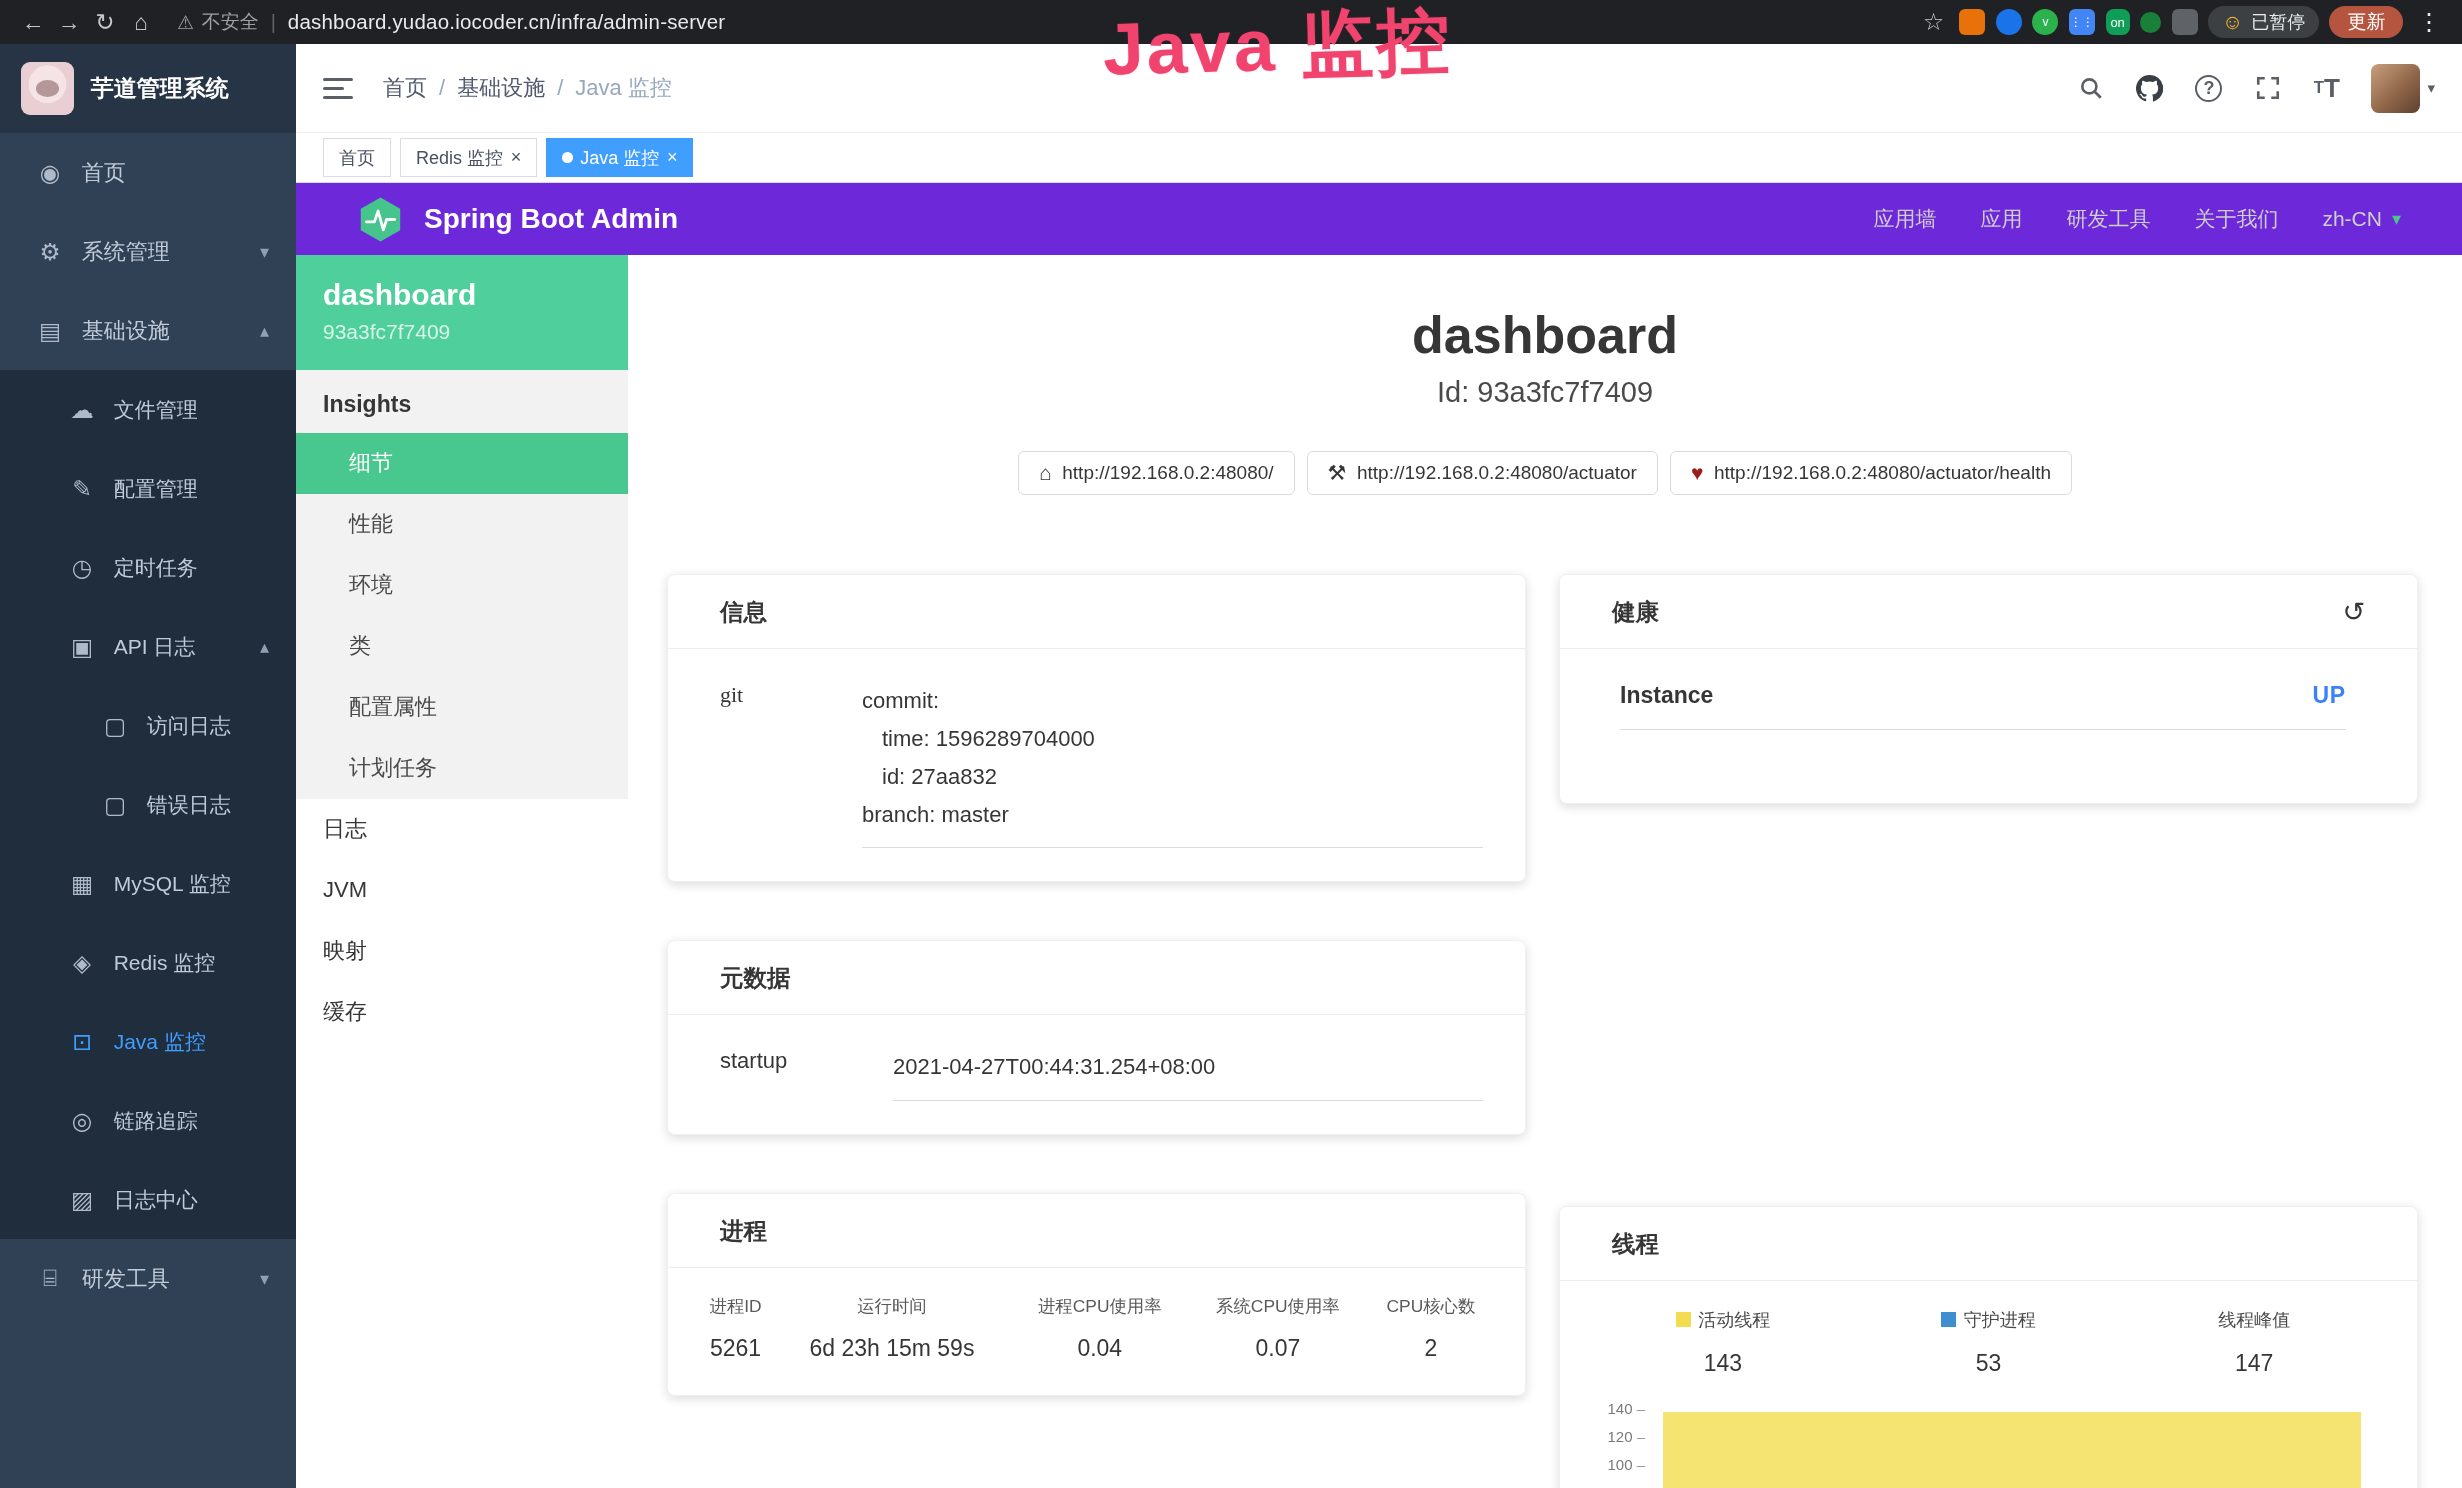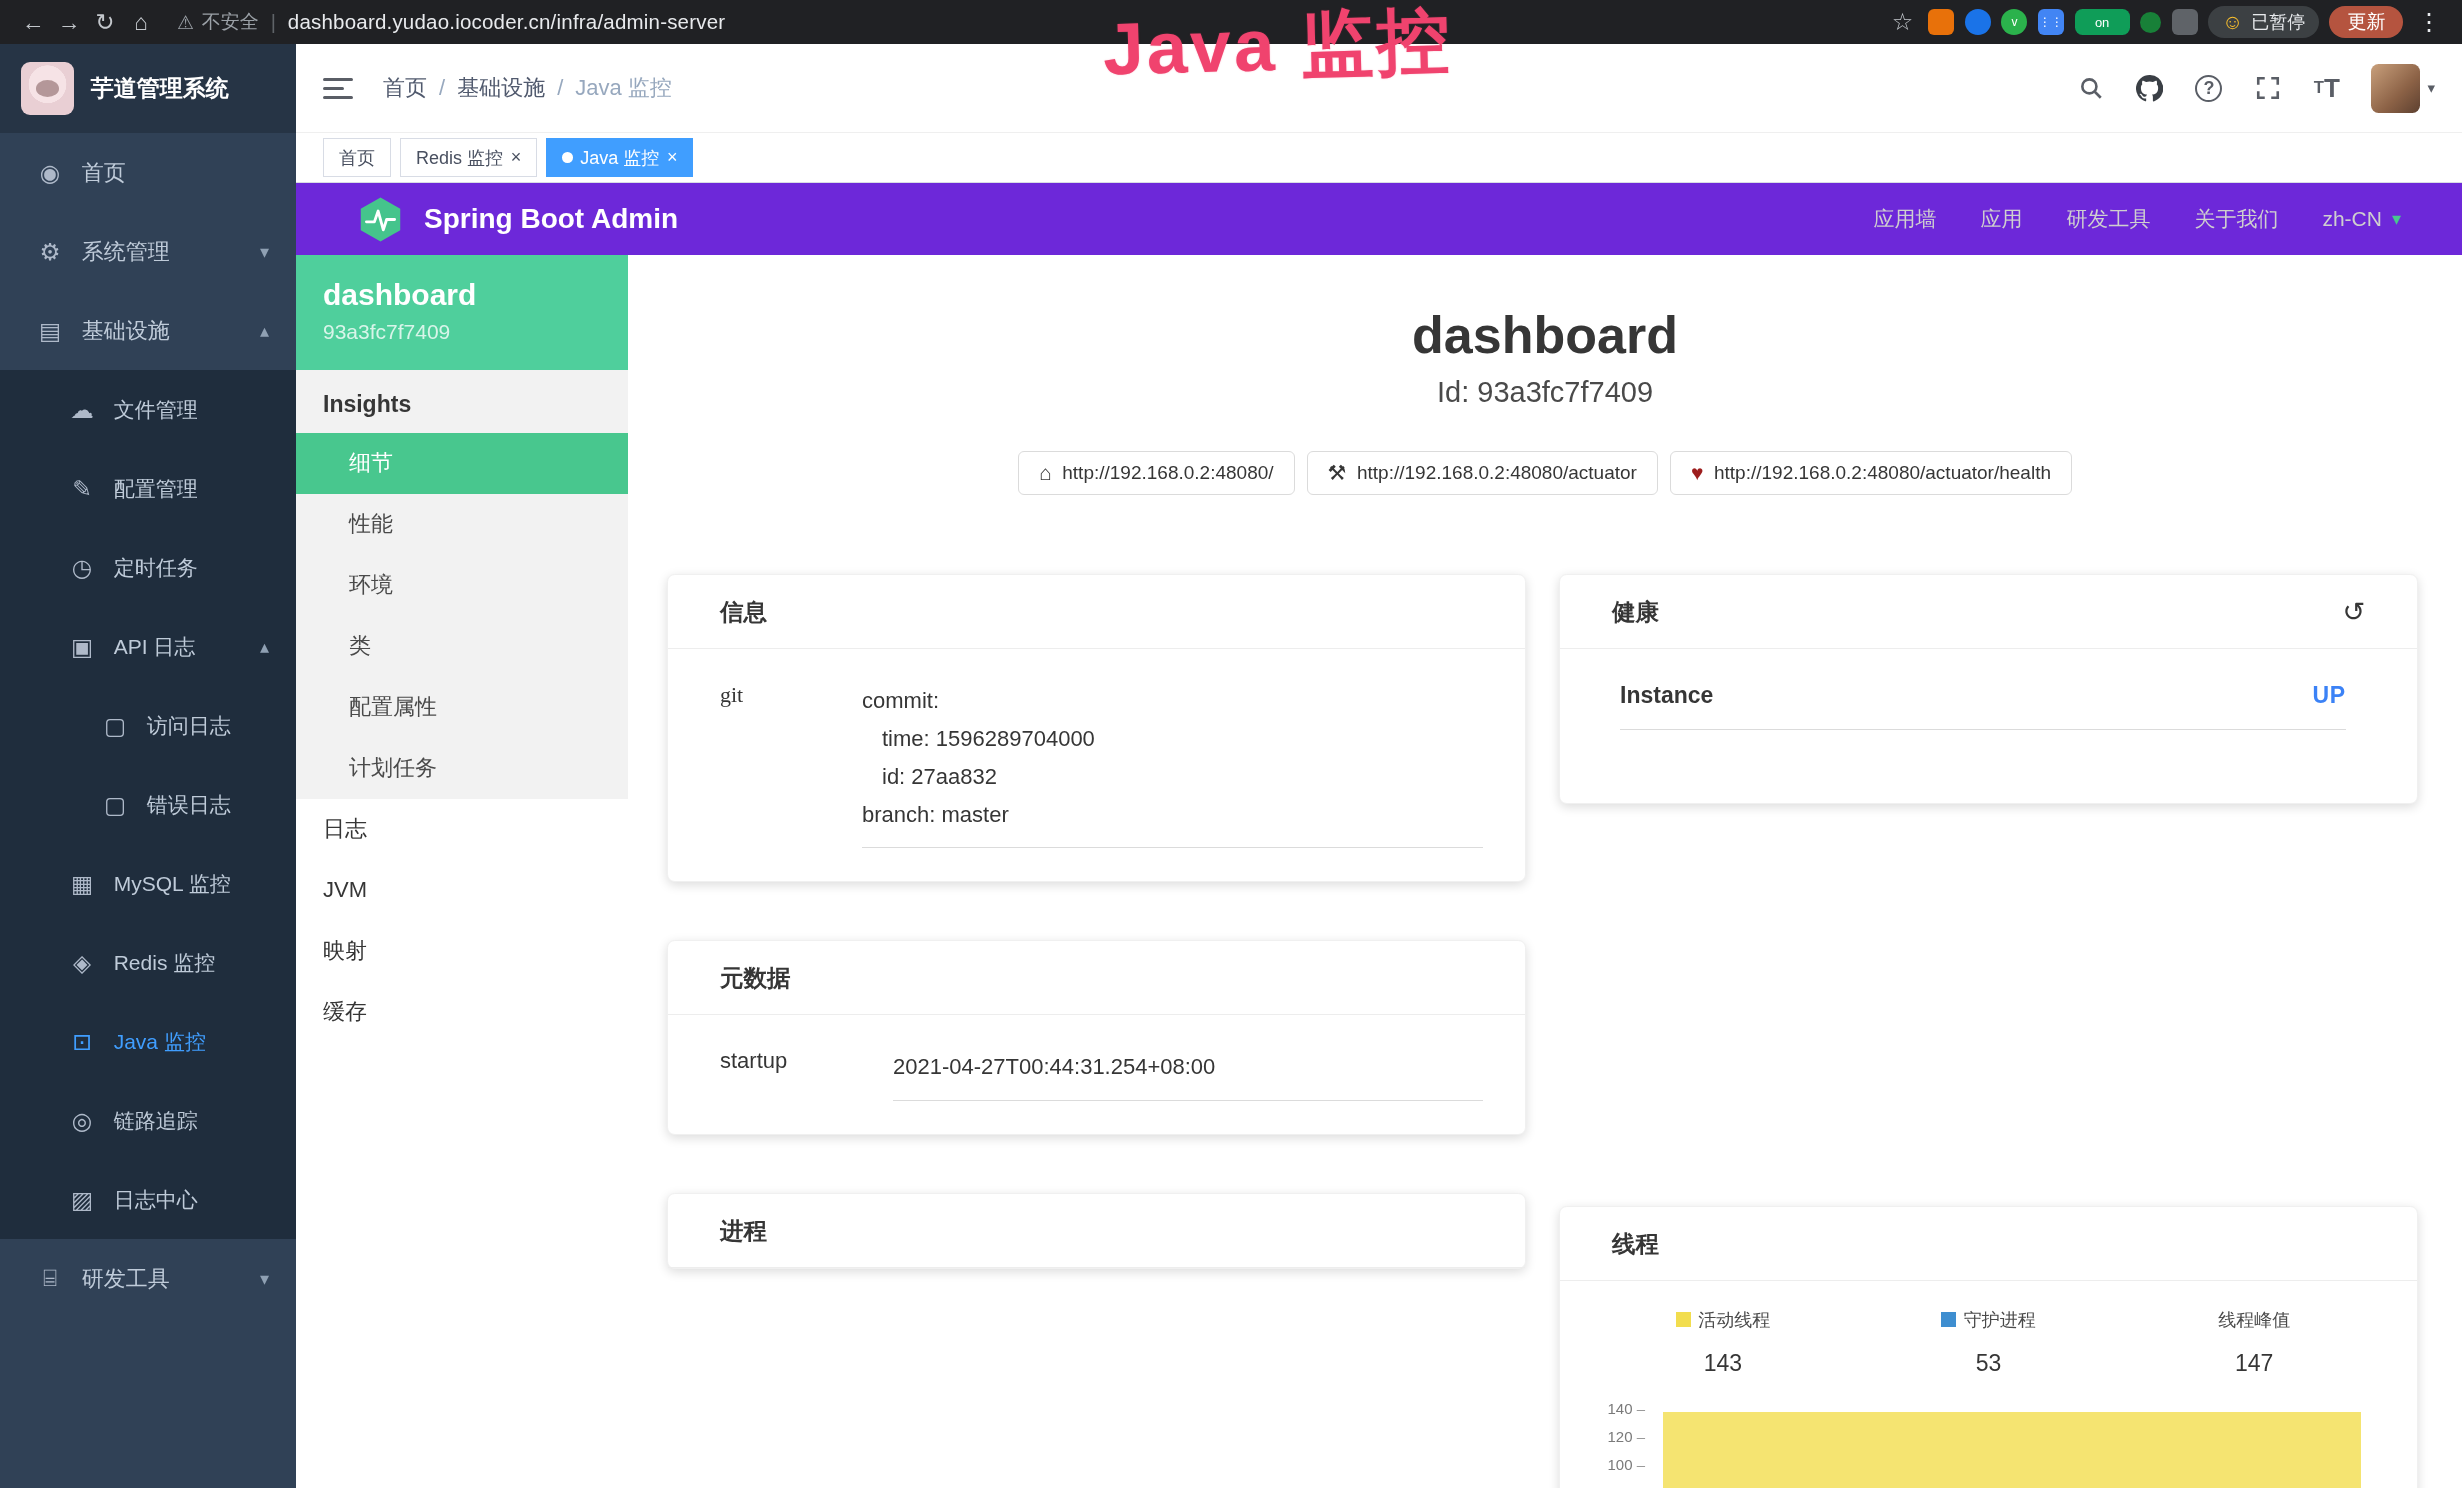--- a/index.html
+++ b/index.html
@@ -147,21 +147,21 @@
       <span>不安全</span>
     </div>
     <span class="divider">|</span>
     <span class="url">dashboard.yudao.iocoder.cn/infra/admin-server</span>
     <div class="spacer"></div>
     <span class="star">☆</span>
     <div class="ext" style="background:#e8710a"></div>
     <div class="ext" style="background:#1a73e8;border-radius:50%"></div>
     <div class="ext" style="background:#2bb24c;border-radius:50%">v</div>
     <div class="ext" style="background:#4285f4">⋮⋮</div>
-    <div class="ext" style="background:#0f9d58;width:55px;border-radius:7.6px;font-size:13px">on</div>
+    <div class="ext" style="background:#0f9d58;width:24px;border-radius:7.6px;font-size:13px">on</div>
     <div class="ext" style="background:#188038;border-radius:50%;width:21px;height:21px"></div>
     <div class="ext" style="background:#5f6368"></div>
     <div class="pill">
       <span class="smiley">☺</span>
       <span>已暂停</span>
     </div>
     <div class="update-pill">更新</div>
     <div class="kebab">⋮</div>
   </div>
 
@@ -394,20 +394,40 @@
                     <div class="kv-key">startup</div>
                     <div class="kv-val">2021-04-27T00:44:31.254+08:00</div>
                   </div>
                 </div>
               </div>
 
               <div class="card proc">
                 <div class="card-h">
                     <span>进程</span>
                   </div>
+                <div class="proc-body">
+                  <table class="proc-table">
+                    <tbody>
+                        <tr>
+                      <th>进程ID</th>
+                      <th>运行时间</th>
+                      <th>进程CPU使用率</th>
+                      <th>系统CPU使用率</th>
+                      <th>CPU核心数</th>
+                    </tr>
+                    <tr>
+                      <td>5261</td>
+                      <td>6d 23h 15m 59s</td>
+                      <td>0.04</td>
+                      <td>0.07</td>
+                      <td>2</td>
+                    </tr>
+                  </tbody>
+                    </table>
+                </div>
               </div>
             </div>
 
             <div class="col">
               <div class="card health">
                 <div class="card-h">
                   <span>健康</span>
                   <span class="hist-ic">↺</span>
                 </div>
                 <div class="health-body">

